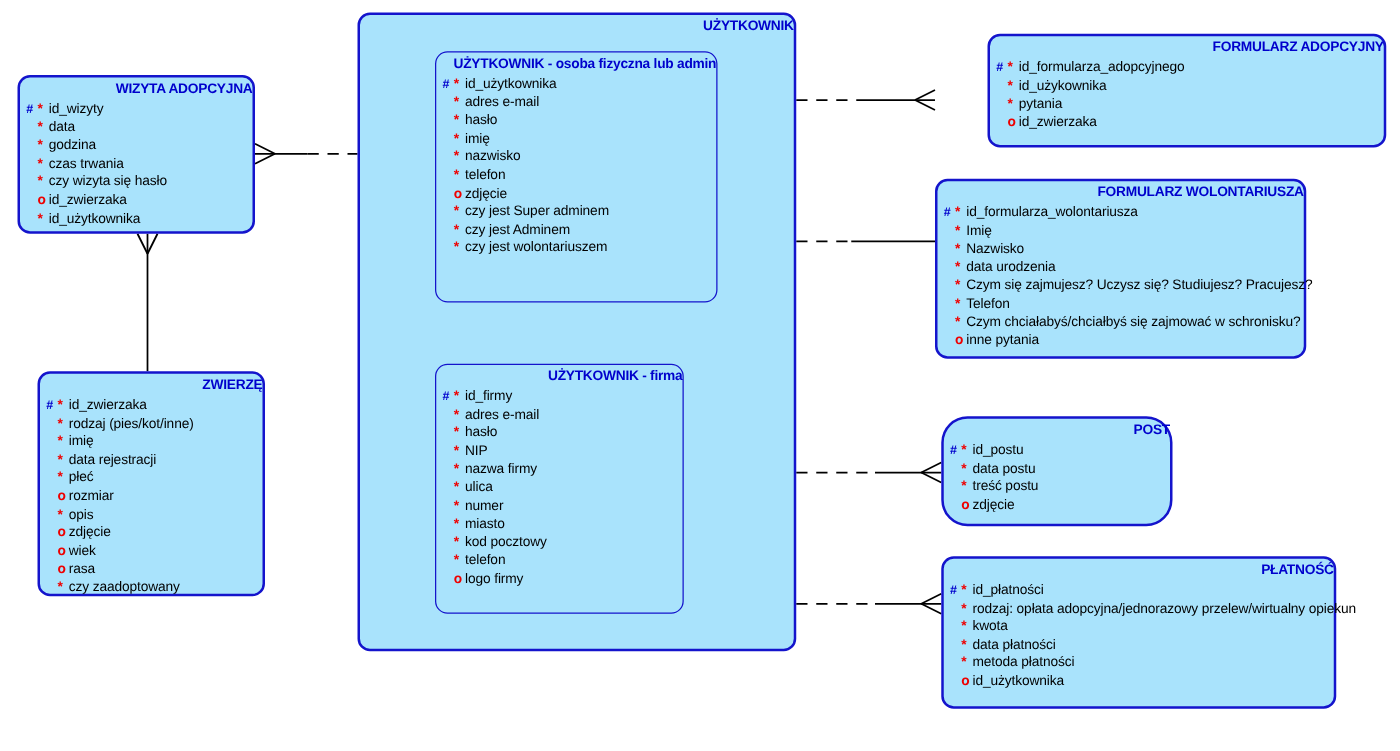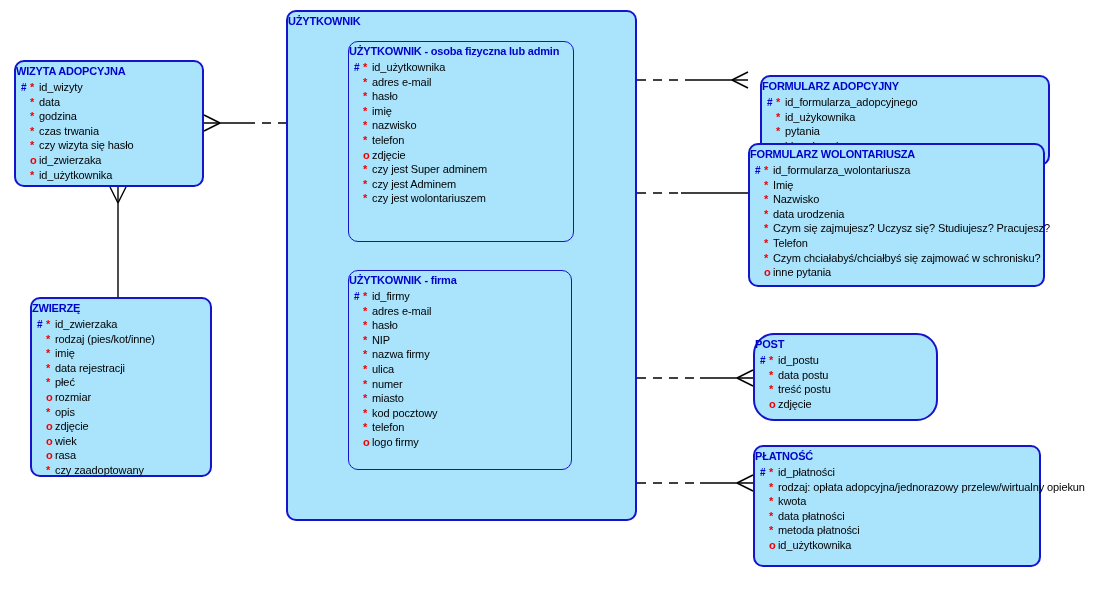--- a/index.html
+++ b/index.html
@@ -19,21 +19,21 @@
   .conn-solid{stroke:var(--connector);stroke-width:1.4;fill:none;}
   .conn-dashed{stroke:var(--connector);stroke-width:1.4;fill:none;stroke-dasharray:9 7;}
   .entity{
     position:absolute;box-sizing:border-box;
     background:var(--entity-fill);
     border:2px solid var(--entity-border);
     border-radius:10px;
   }
   .entity.sub{border-width:1px;}
   .entity-title{
-    text-align:left;color:var(--title-text);
+    text-align:right;color:var(--title-text);
     font-size:11px;font-weight:bold;letter-spacing:-0.2px;
     padding-top:3px;height:14px;white-space:nowrap;overflow:visible;
   }
   .attr-list{padding:1px 2px 0 5px;}
   .attr-row{display:flex;align-items:baseline;height:14.6px;line-height:14.6px;font-size:11px;color:#000;}
   .mk-hash{flex:0 0 9px;color:var(--hash-marker);font-weight:bold;font-size:10px;}
   .mk-req{flex:0 0 9px;color:var(--required-marker);font-weight:bold;font-size:11px;}
   .attr-name{white-space:nowrap;letter-spacing:-0.1px;}
 </style>
 </head>
@@ -266,21 +266,21 @@
         </div>
 
         <div class="attr-row">
           <span class="mk-hash"></span>
           <span class="mk-req">*</span>
           <span class="attr-name">czy jest wolontariuszem</span>
         </div>
       </div>
   </div>
 
-  <div class="entity sub" style="left:348px;top:270px;width:224px;height:200px;">
+  <div class="entity sub" style="left:348px;top:291px;width:199px;height:200px;">
     <div class="entity-title">UŻYTKOWNIK - firma</div>
     <div class="attr-list">
 
         <div class="attr-row">
           <span class="mk-hash">#</span>
           <span class="mk-req">*</span>
           <span class="attr-name">id_firmy</span>
         </div>
 
         <div class="attr-row">
@@ -338,21 +338,21 @@
         </div>
 
         <div class="attr-row">
           <span class="mk-hash"></span>
           <span class="mk-req">o</span>
           <span class="attr-name">logo firmy</span>
         </div>
       </div>
   </div>
 
-  <div class="entity" style="left:760px;top:27px;width:290px;height:91px;margin-top:48px;">
+  <div class="entity" style="left:790px;top:27px;width:319px;height:91px;">
     <div class="entity-title">FORMULARZ ADOPCYJNY</div>
     <div class="attr-list">
 
         <div class="attr-row">
           <span class="mk-hash">#</span>
           <span class="mk-req">*</span>
           <span class="attr-name">id_formularza_adopcyjnego</span>
         </div>
 
         <div class="attr-row">
@@ -452,21 +452,21 @@
         </div>
 
         <div class="attr-row">
           <span class="mk-hash"></span>
           <span class="mk-req">o</span>
           <span class="attr-name">zdjęcie</span>
         </div>
       </div>
   </div>
 
-  <div class="entity" style="left:753px;top:445px;width:288px;height:122px;">
+  <div class="entity" style="left:753px;top:445px;width:316px;height:122px;">
     <div class="entity-title">PŁATNOŚĆ</div>
     <div class="attr-list">
 
         <div class="attr-row">
           <span class="mk-hash">#</span>
           <span class="mk-req">*</span>
           <span class="attr-name">id_płatności</span>
         </div>
 
         <div class="attr-row">

